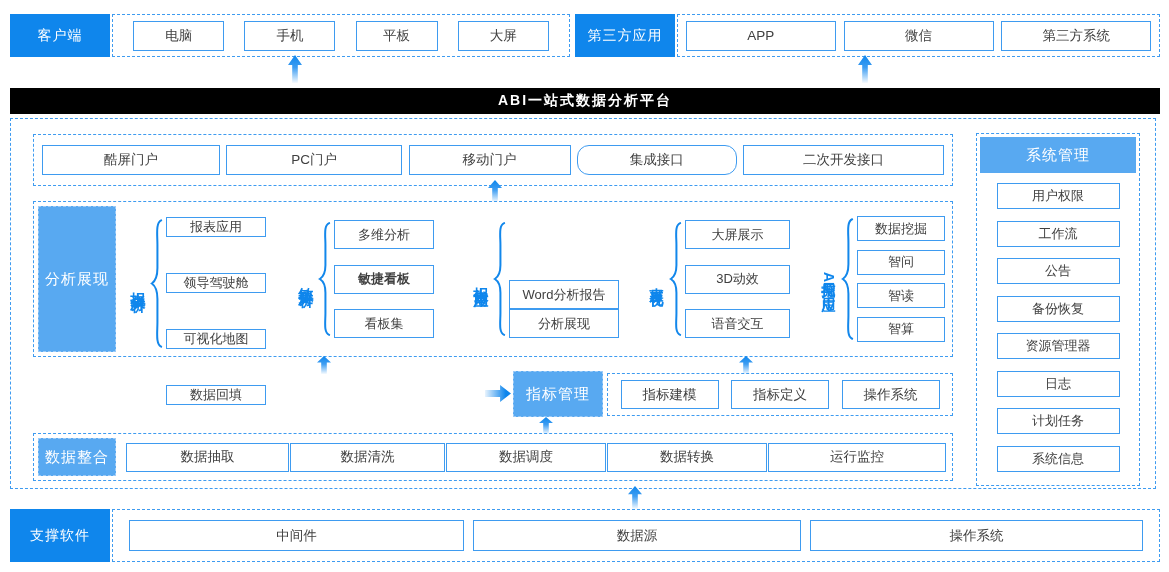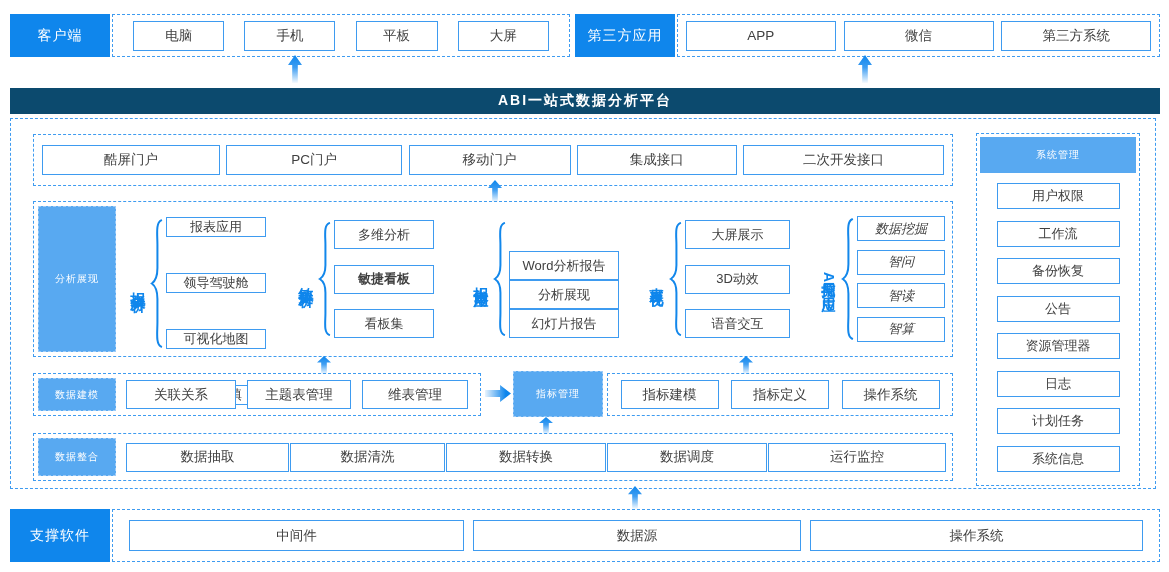--- a/index.html
+++ b/index.html
@@ -1,27 +1,27 @@
 <!DOCTYPE html>
 <html><head>
 <meta charset="utf-8">
 <style>
   html,body{margin:0;padding:0;background:#fff;font-family:"Liberation Sans","DejaVu Sans",sans-serif;}
   .canvas{position:relative;width:1169px;height:572px;background:#fff;overflow:hidden;}
 
   
   .label-brand{position:absolute;background:#0f86ec;color:#fff;display:flex;align-items:center;justify-content:center;font-size:14px;letter-spacing:1px;}
   
-  .label-light{position:absolute;background:#58a9f1;color:#fff;display:flex;align-items:center;justify-content:center;font-size:10px;letter-spacing:1px;border:1px dashed #9dcbf7;box-sizing:border-box;}
+  .label-light{position:absolute;background:#58a9f1;color:#fff;display:flex;align-items:center;justify-content:center;font-size:15px;letter-spacing:1px;border:1px dashed #9dcbf7;box-sizing:border-box;}
 
   .dashed{position:absolute;border:1px dashed #3e9bf0;box-sizing:border-box;}
 
   .box{background:#fff;border:1px solid #3e9bf0;box-sizing:border-box;color:#404040;display:flex;align-items:center;justify-content:center;font-size:13.5px;}
 
-  .banner{position:absolute;left:10px;top:88px;width:1150px;height:26px;background:#0c4a6e;color:#fff;font-weight:bold;font-size:14px;display:flex;align-items:center;justify-content:center;letter-spacing:2px;}
+  .banner{position:absolute;left:10px;top:88px;width:1150px;height:26px;background:#000000;color:#fff;font-weight:bold;font-size:14px;display:flex;align-items:center;justify-content:center;letter-spacing:2px;}
 
   
   .arrow-up{position:absolute;clip-path:polygon(50% 0,100% 36%,70% 36%,70% 100%,30% 100%,30% 36%,0 36%);background:linear-gradient(to bottom,#0d85ec 0%,#3f9ef2 45%,rgba(190,222,250,0.15) 100%);}
   .arrow-right{position:absolute;clip-path:polygon(0 30%,58% 30%,58% 0,100% 50%,58% 100%,58% 70%,0 70%);background:linear-gradient(to right,rgba(190,222,250,0.35),#0d85ec 80%);}
 
   
   .hitems{display:flex;align-items:center;justify-content:space-evenly;height:100%;}
   .hitems .box{height:30px;}
 
   
@@ -61,21 +61,21 @@
 
   <div class="banner">ABI一站式数据分析平台</div>
 
   <div class="dashed" style="left:10px;top:118px;width:1146px;height:371px;">
 
     <div class="dashed" style="left:22px;top:15px;width:920px;height:52px;">
       <div class="hitems" style="justify-content:space-between;padding:0 8px;">
         <div class="box" style="width:178px;">酷屏门户</div>
         <div class="box" style="width:176px;">PC门户</div>
         <div class="box" style="width:162px;">移动门户</div>
-        <div class="box" style="width:160px;">集成接口</div>
+        <div class="box" style="width:160px;border-radius:12px;">集成接口</div>
         <div class="box" style="width:201px;">二次开发接口</div>
       </div>
     </div>
     <div class="arrow-up" style="left:477px;top:61px;width:14px;height:22px;"></div>
 
     <div class="dashed" style="left:22px;top:82px;width:920px;height:156px;">
       <div class="label-light" style="left:4px;top:4px;width:78px;height:146px;">分析展现</div>
 
       <div class="group" style="left:94px;top:15px;height:133px;">
         <div class="vlabel">报表分析</div>
@@ -103,90 +103,81 @@
       </div>
 
       <div class="group" style="left:437px;top:18px;height:118px;">
         <div class="vlabel">报告应用</div>
         <svg class="brace" viewBox="0 0 14 100" preserveAspectRatio="none">
             <path d="M12,1 C6,3 8,12 8,20 L8,38 C8,45 6,48 2,50 C6,52 8,55 8,62 L8,80 C8,88 6,97 12,99" fill="none" stroke="#1287eb" stroke-width="2" stroke-linecap="round" vector-effect="non-scaling-stroke"></path>
           </svg>
         <div class="gcol" style="width:110px;justify-content:flex-end;">
           <div class="box" style="height:29px;">Word分析报告</div>
           <div class="box" style="height:29px;">分析展现</div>
-          <div class="box" style="height:29px;">幻灯片报告</div>
         </div>
       </div>
 
       <div class="group" style="left:614px;top:18px;height:118px;">
         <div class="vlabel" style="font-size:14px;letter-spacing:1px;">大屏可视化</div>
         <svg class="brace" viewBox="0 0 14 100" preserveAspectRatio="none">
             <path d="M12,1 C6,3 8,12 8,20 L8,38 C8,45 6,48 2,50 C6,52 8,55 8,62 L8,80 C8,88 6,97 12,99" fill="none" stroke="#1287eb" stroke-width="2" stroke-linecap="round" vector-effect="non-scaling-stroke"></path>
           </svg>
         <div class="gcol" style="width:105px;">
           <div class="box" style="height:29px;">大屏展示</div>
           <div class="box" style="height:29px;">3D动效</div>
           <div class="box" style="height:29px;">语音交互</div>
         </div>
       </div>
 
       <div class="group" style="left:786px;top:14px;height:126px;">
         <div class="vlabel" style="font-size:14px;letter-spacing:0;">挖掘与AI应用</div>
         <svg class="brace" viewBox="0 0 14 100" preserveAspectRatio="none">
             <path d="M12,1 C6,3 8,12 8,20 L8,38 C8,45 6,48 2,50 C6,52 8,55 8,62 L8,80 C8,88 6,97 12,99" fill="none" stroke="#1287eb" stroke-width="2" stroke-linecap="round" vector-effect="non-scaling-stroke"></path>
           </svg>
-        <div class="gcol" style="width:88px;font-style:italic;">
+        <div class="gcol" style="width:88px;">
           <div class="box" style="height:25px;">数据挖掘</div>
           <div class="box" style="height:25px;">智问</div>
           <div class="box" style="height:25px;">智读</div>
           <div class="box" style="height:25px;">智算</div>
         </div>
       </div>
     </div>
 
     <div class="arrow-up" style="left:306px;top:237px;width:14px;height:18px;"></div>
     <div class="arrow-up" style="left:728px;top:237px;width:14px;height:18px;"></div>
 
-    <div class="dashed" style="left:22px;top:254px;width:448px;height:43px;">
-      <div class="label-light" style="left:4px;top:4px;width:78px;height:33px;">数据建模</div>
-      <div style="position:absolute;left:92px;top:0;right:12px;height:100%;display:flex;align-items:center;justify-content:space-between;">
-        <div class="box" style="width:110px;height:29px;">关联关系</div>
-        <div class="box" style="width:104px;height:29px;">主题表管理</div>
-        <div class="box" style="width:106px;height:29px;">维表管理</div>
-      </div>
-    </div>
     <div class="arrow-right" style="left:474px;top:266px;width:26px;height:17px;"></div>
     <div class="label-light" style="left:502px;top:252px;width:90px;height:46px;">指标管理</div>
     <div class="dashed" style="left:596px;top:254px;width:346px;height:43px;">
       <div class="hitems" style="justify-content:space-evenly;">
         <div class="box" style="width:98px;height:29px;">指标建模</div>
         <div class="box" style="width:98px;height:29px;">指标定义</div>
         <div class="box" style="width:98px;height:29px;">操作系统</div>
       </div>
     </div>
     <div class="arrow-up" style="left:528px;top:298px;width:14px;height:17px;"></div>
 
     <div class="dashed" style="left:22px;top:314px;width:920px;height:48px;">
       <div class="label-light" style="left:4px;top:4px;width:78px;height:38px;">数据整合</div>
       <div style="position:absolute;left:92px;top:0;right:6px;height:100%;display:flex;align-items:center;justify-content:space-between;">
         <div class="box" style="width:163px;height:29px;">数据抽取</div>
         <div class="box" style="width:155px;height:29px;">数据清洗</div>
+        <div class="box" style="width:160px;height:29px;">数据调度</div>
         <div class="box" style="width:160px;height:29px;">数据转换</div>
-        <div class="box" style="width:160px;height:29px;">数据调度</div>
         <div class="box" style="width:178px;height:29px;">运行监控</div>
       </div>
     </div>
 
     <div class="dashed" style="left:965px;top:14px;width:164px;height:353px;">
       <div class="label-light" style="position:relative;left:3px;top:3px;width:156px;height:36px;border:none;">系统管理</div>
       <div class="syscol" style="margin-top:13px;gap:11.5px;">
         <div class="box">用户权限</div>
         <div class="box">工作流</div>
+        <div class="box">公告</div>
         <div class="box">备份恢复</div>
-        <div class="box">公告</div>
         <div class="box">资源管理器</div>
         <div class="box">日志</div>
         <div class="box">计划任务</div>
         <div class="box">系统信息</div>
       </div>
     </div>
   </div>
 
   <div class="arrow-up" style="left:628px;top:486px;width:14px;height:23px;"></div>
   <div class="label-brand" style="left:10px;top:509px;width:100px;height:53px;">支撑软件</div>

